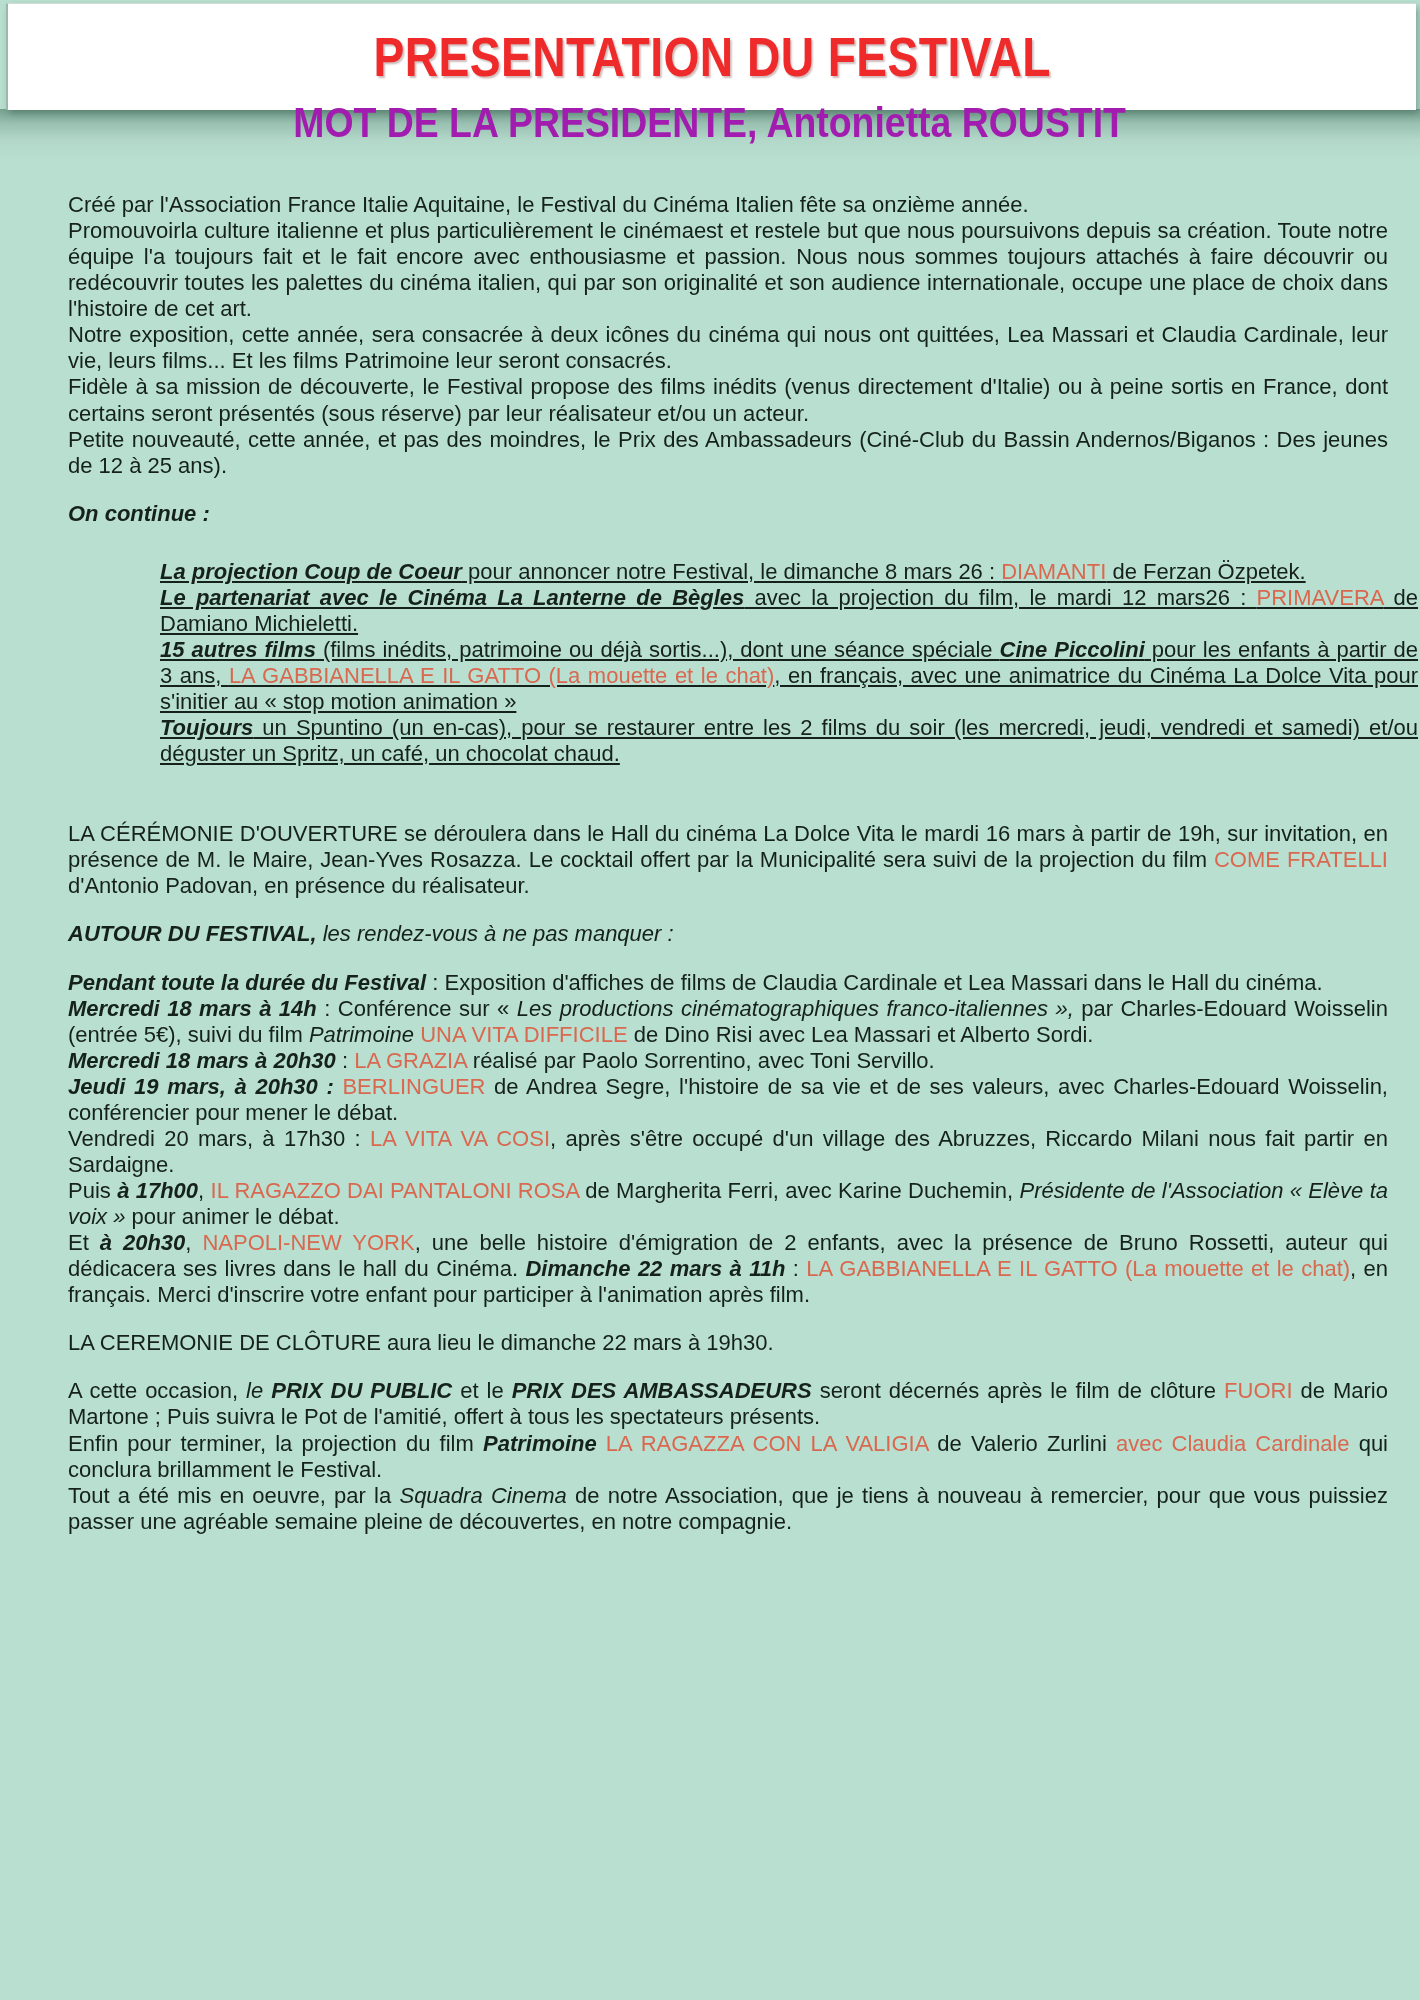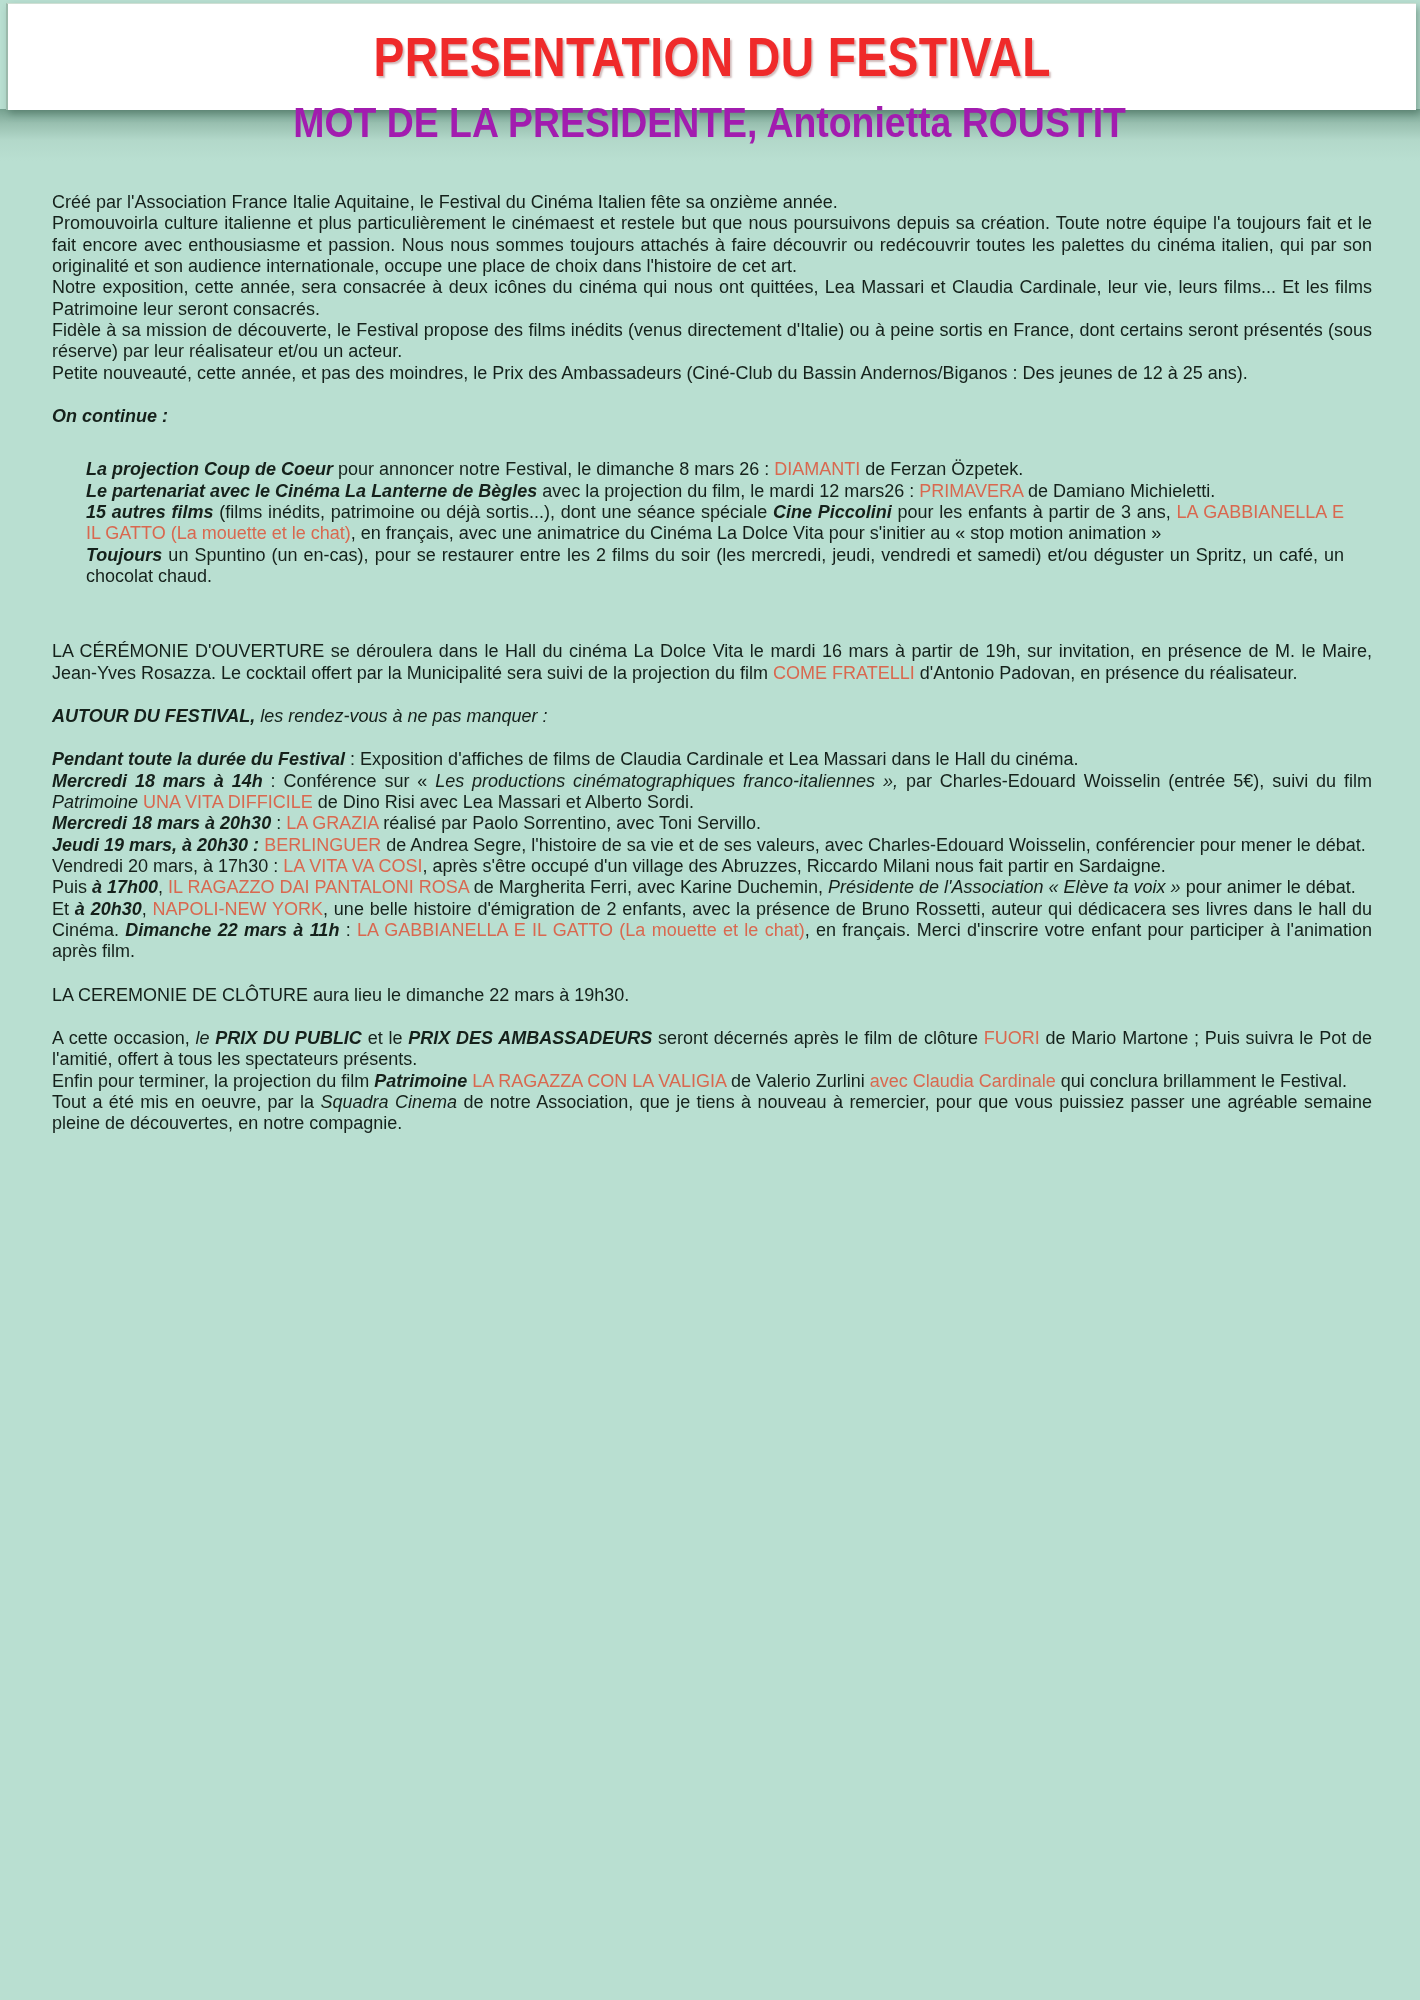--- a/index.html
+++ b/index.html
@@ -82,25 +82,25 @@
   }
   #president-title .inner {
     display: inline-block;
     transform: scaleX(0.87);
     transform-origin: center center;
   }
 
   
   #content {
     position: absolute;
-    left: 52px;
+    left: 68px;
     top: 192px;
     width: 1320px;
     color: #15211b;
-    font-size: 18px;
+    font-size: 22px;
     line-height: 1.185;
     font-stretch: condensed;
   }
 
   p, .line {
     margin: 0;
     padding: 0;
     text-align: justify;
     text-justify: inter-word;
     -webkit-hyphens: none;
@@ -110,22 +110,23 @@
   .i   { font-style: italic; }
   .bi  { font-weight: bold; font-style: italic; }
   .red { color: #d9684f; }
 
   .gap-sm { height: 14px; }
   .gap-md { height: 22px; }
   .gap-lg { height: 32px; }
   .gap-xl { height: 40px; }
 
   .indent-block {
-    margin-left: 34px;
+    margin-left: 92px;
     width: 1258px;
+    text-decoration: underline;
   }
 </style>
 </head>
 <body>
 
 <div id="page">
 
   <div id="header-band">
     <div id="festival-title">PRESENTATION DU FESTIVAL</div>
   </div>

